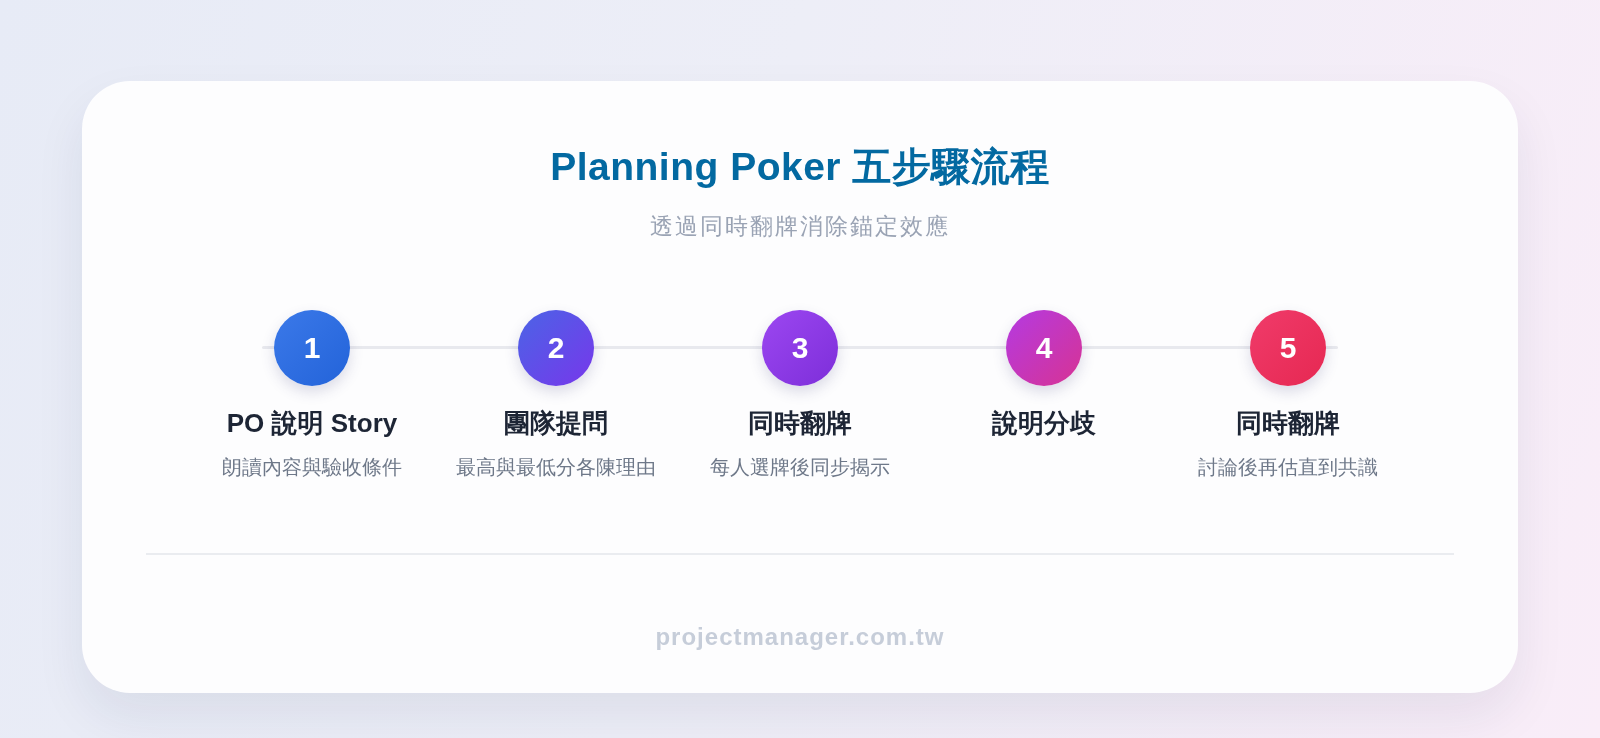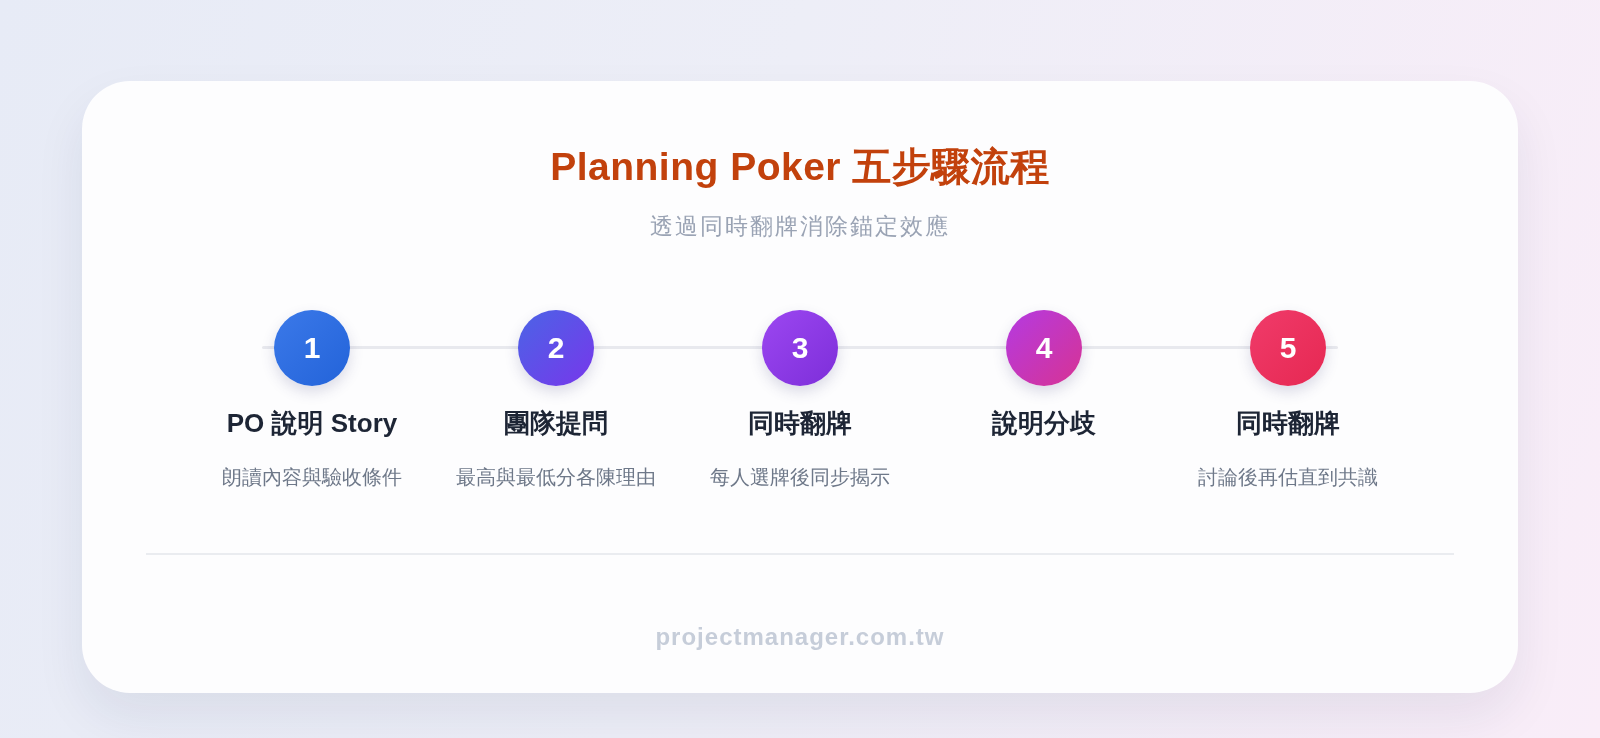--- a/index.html
+++ b/index.html
@@ -26,21 +26,21 @@
     border-radius: 48px;
     box-shadow: 0 24px 50px rgba(30, 40, 80, 0.08);
   }
   .title {
     margin: 0;
     padding-top: 62px;
     text-align: center;
     font-size: 39px;
     line-height: 47px;
     font-weight: 700;
-    color: #c2410c;
+    color: #0369a1;
     letter-spacing: 0.5px;
   }
   .subtitle {
     margin: 22px 0 0 0;
     text-align: center;
     font-size: 23px;
     line-height: 28px;
     color: #9aa3b4;
     letter-spacing: 2px;
   }
@@ -81,26 +81,25 @@
   }
   .step-title {
     margin-top: 22px;
     font-size: 26px;
     line-height: 31px;
     font-weight: 700;
     color: #1d2535;
     white-space: nowrap;
   }
   .step-desc {
-    margin-top: 28px;
+    margin-top: 16px;
     font-size: 20px;
     line-height: 24px;
     color: #6e7889;
     white-space: nowrap;
-    font-family: Liberation Mono, monospace;
   }
   .divider {
     position: absolute;
     left: 64px;
     right: 64px;
     top: 472px;
     height: 2px;
     background: #eaecf0;
   }
   .footer {

